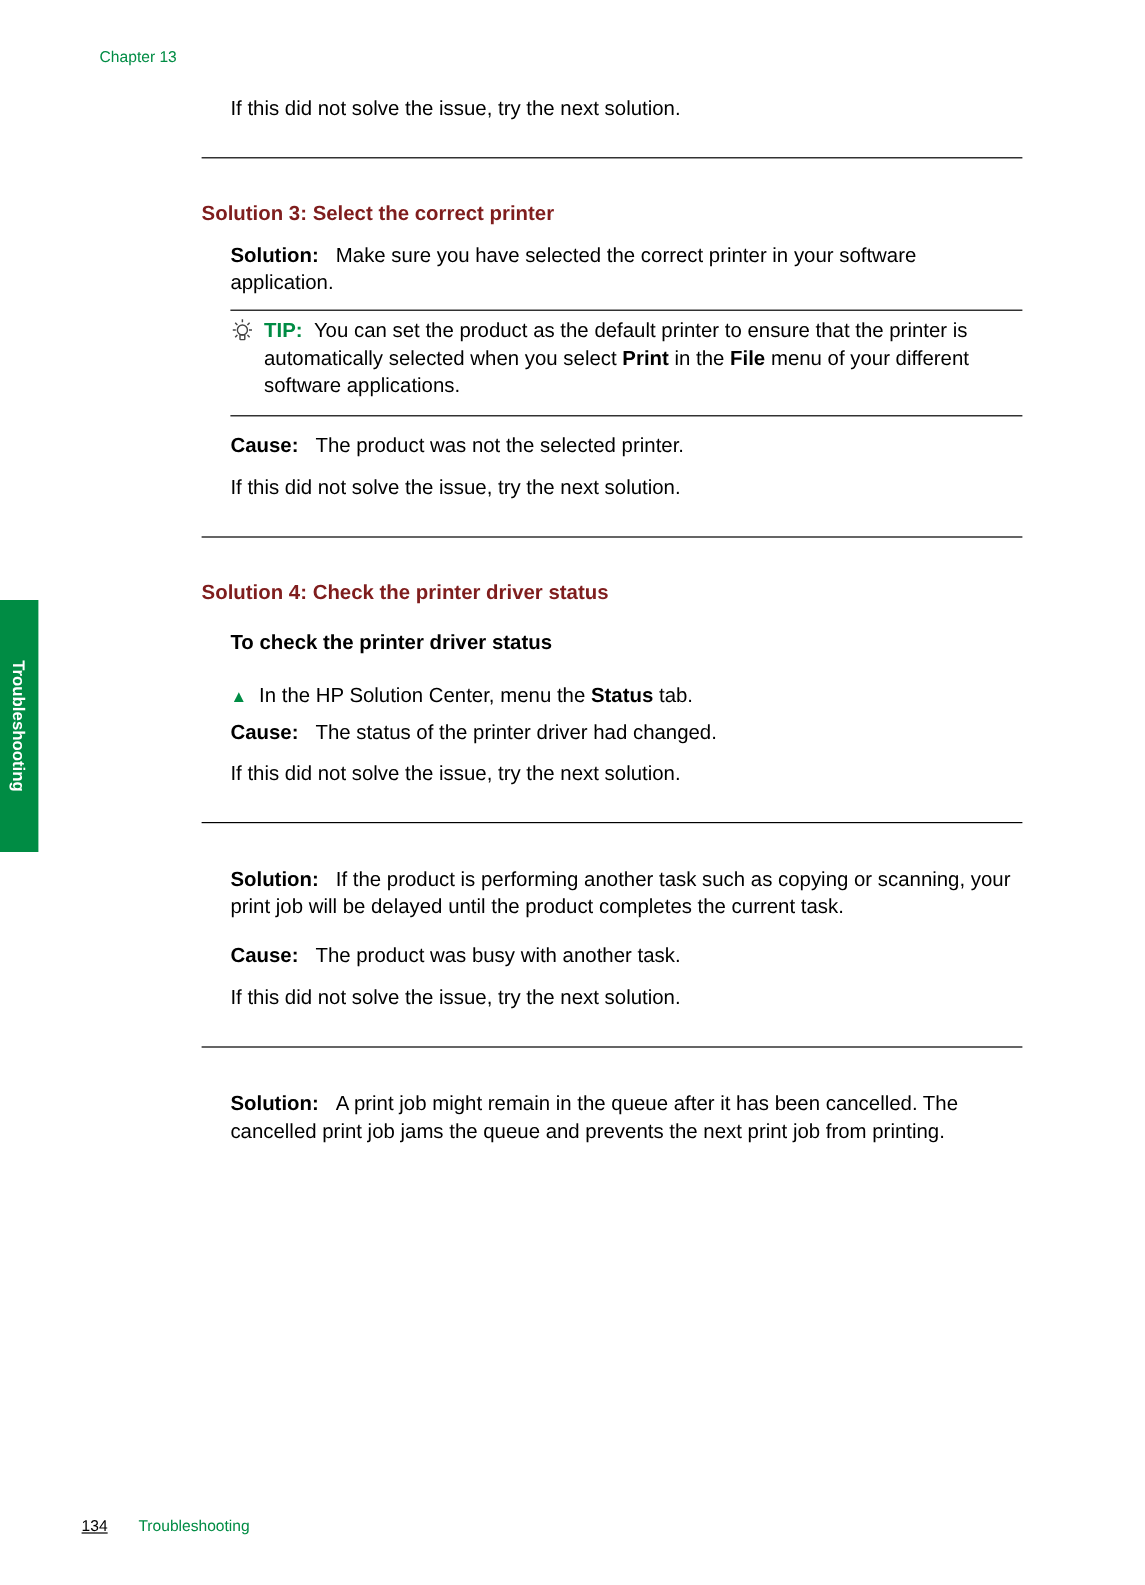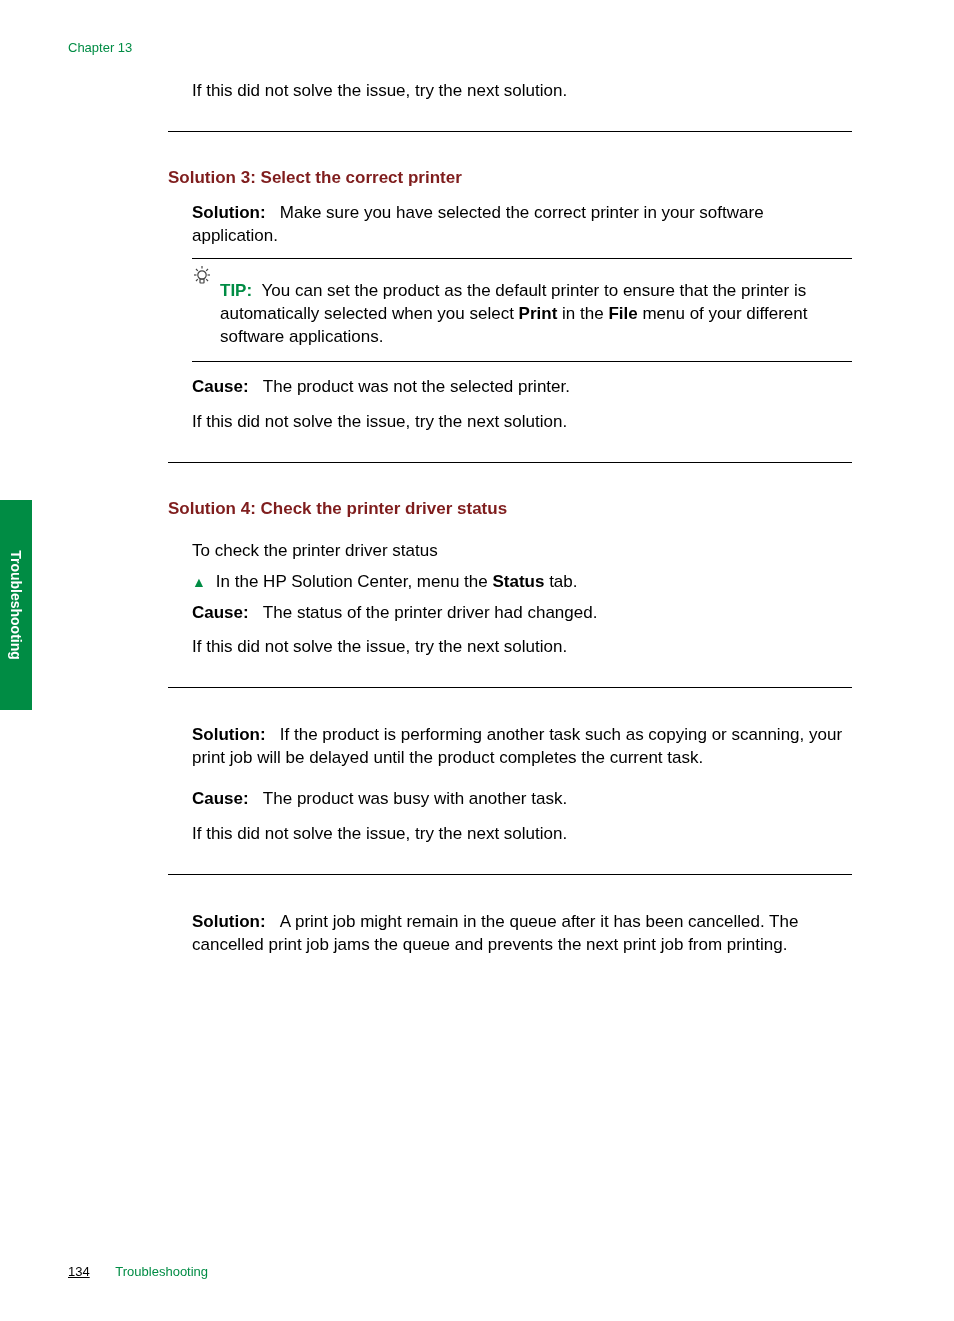--- a/index.html
+++ b/index.html
@@ -11,21 +11,21 @@
       width: 954px;
       height: 1321px;
       font-family: Arial, Helvetica, sans-serif;
       background: #fff;
       position: relative;
       color: #000;
     }
     .chapter-label {
       position: absolute;
       top: 40px;
-      left: 68px;
+      left: 83px;
       font-size: 13px;
       color: #008c44;
     }
     .content {
       position: absolute;
       top: 80px;
       left: 192px;
       width: 660px;
     }
     .body-text {
@@ -52,39 +52,39 @@
       font-weight: bold;
     }
     .bold {
       font-weight: bold;
     }
     .tip-box {
       border-top: 1px solid #000;
       border-bottom: 1px solid #000;
       margin-top: 10px;
       margin-bottom: 14px;
-      padding-top: 21px;
+      padding-top: 6px;
       padding-bottom: 6px;
       padding-left: 28px;
       position: relative;
     }
     .tip-icon {
       position: absolute;
       left: 0px;
       top: 6px;
     }
     .tip-label {
       color: #008c44;
       font-weight: bold;
     }
     .proc-heading {
-      font-weight: normal;
+      font-weight: bold;
       font-size: 17px;
       margin-top: 22px;
-      margin-bottom: 11px;
+      margin-bottom: 24px;
     }
     .proc-step {
       font-size: 17px;
       display: flex;
       margin-bottom: 10px;
     }
     .step-marker {
       color: #008c44;
       margin-right: 10px;
       font-size: 14px;

